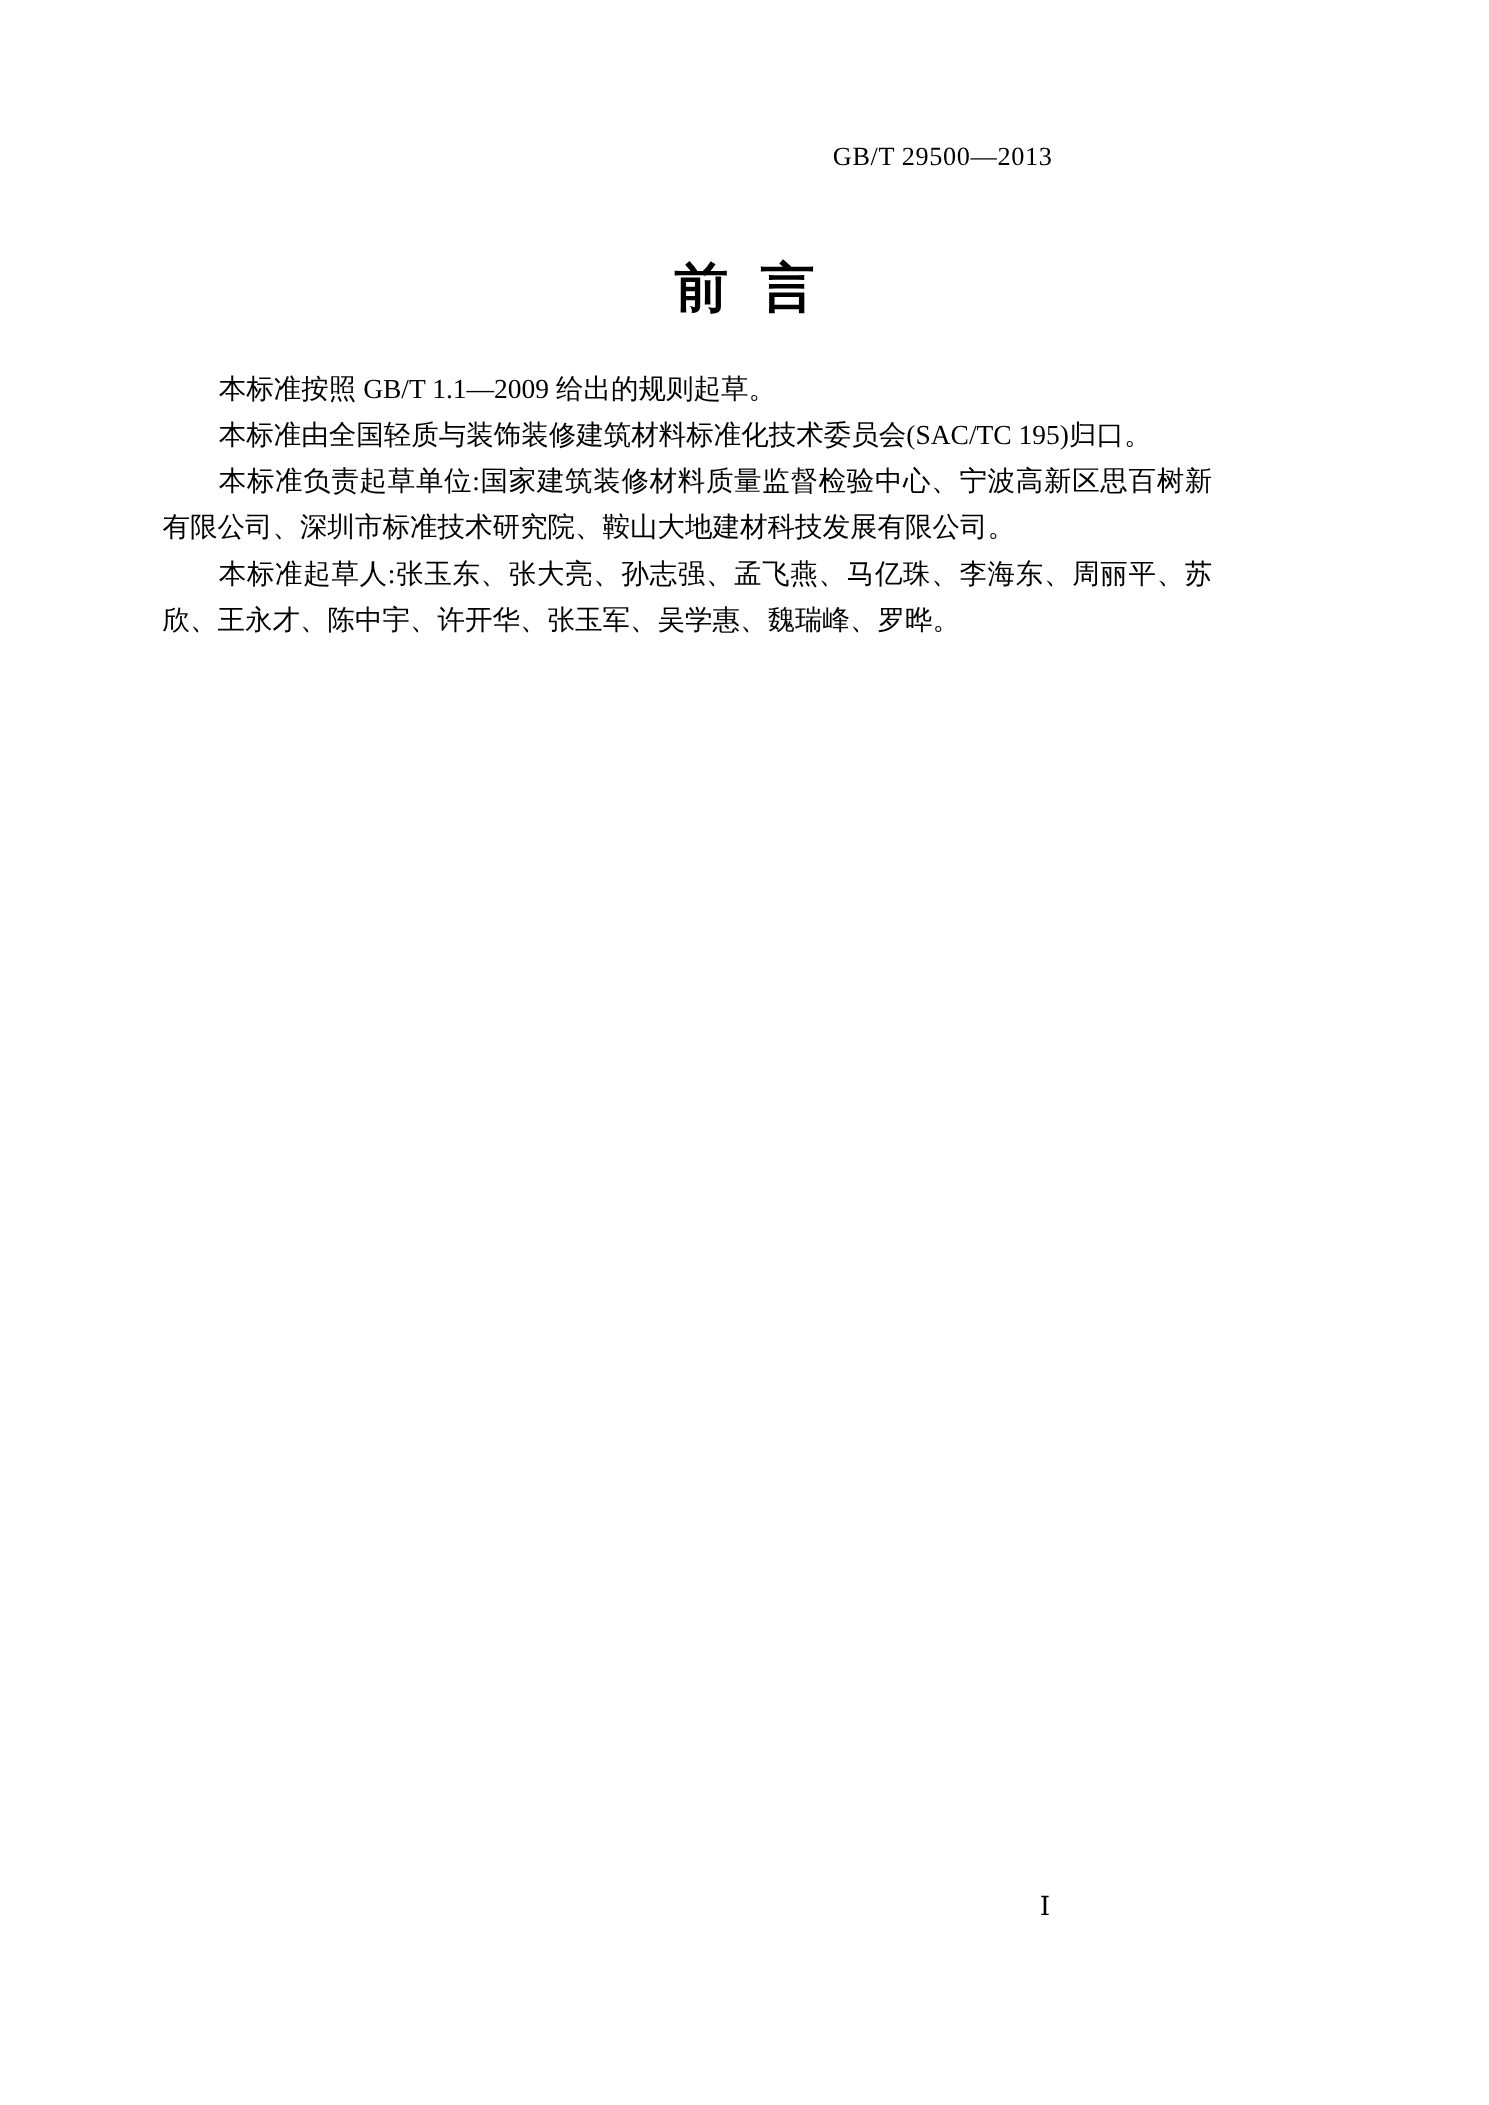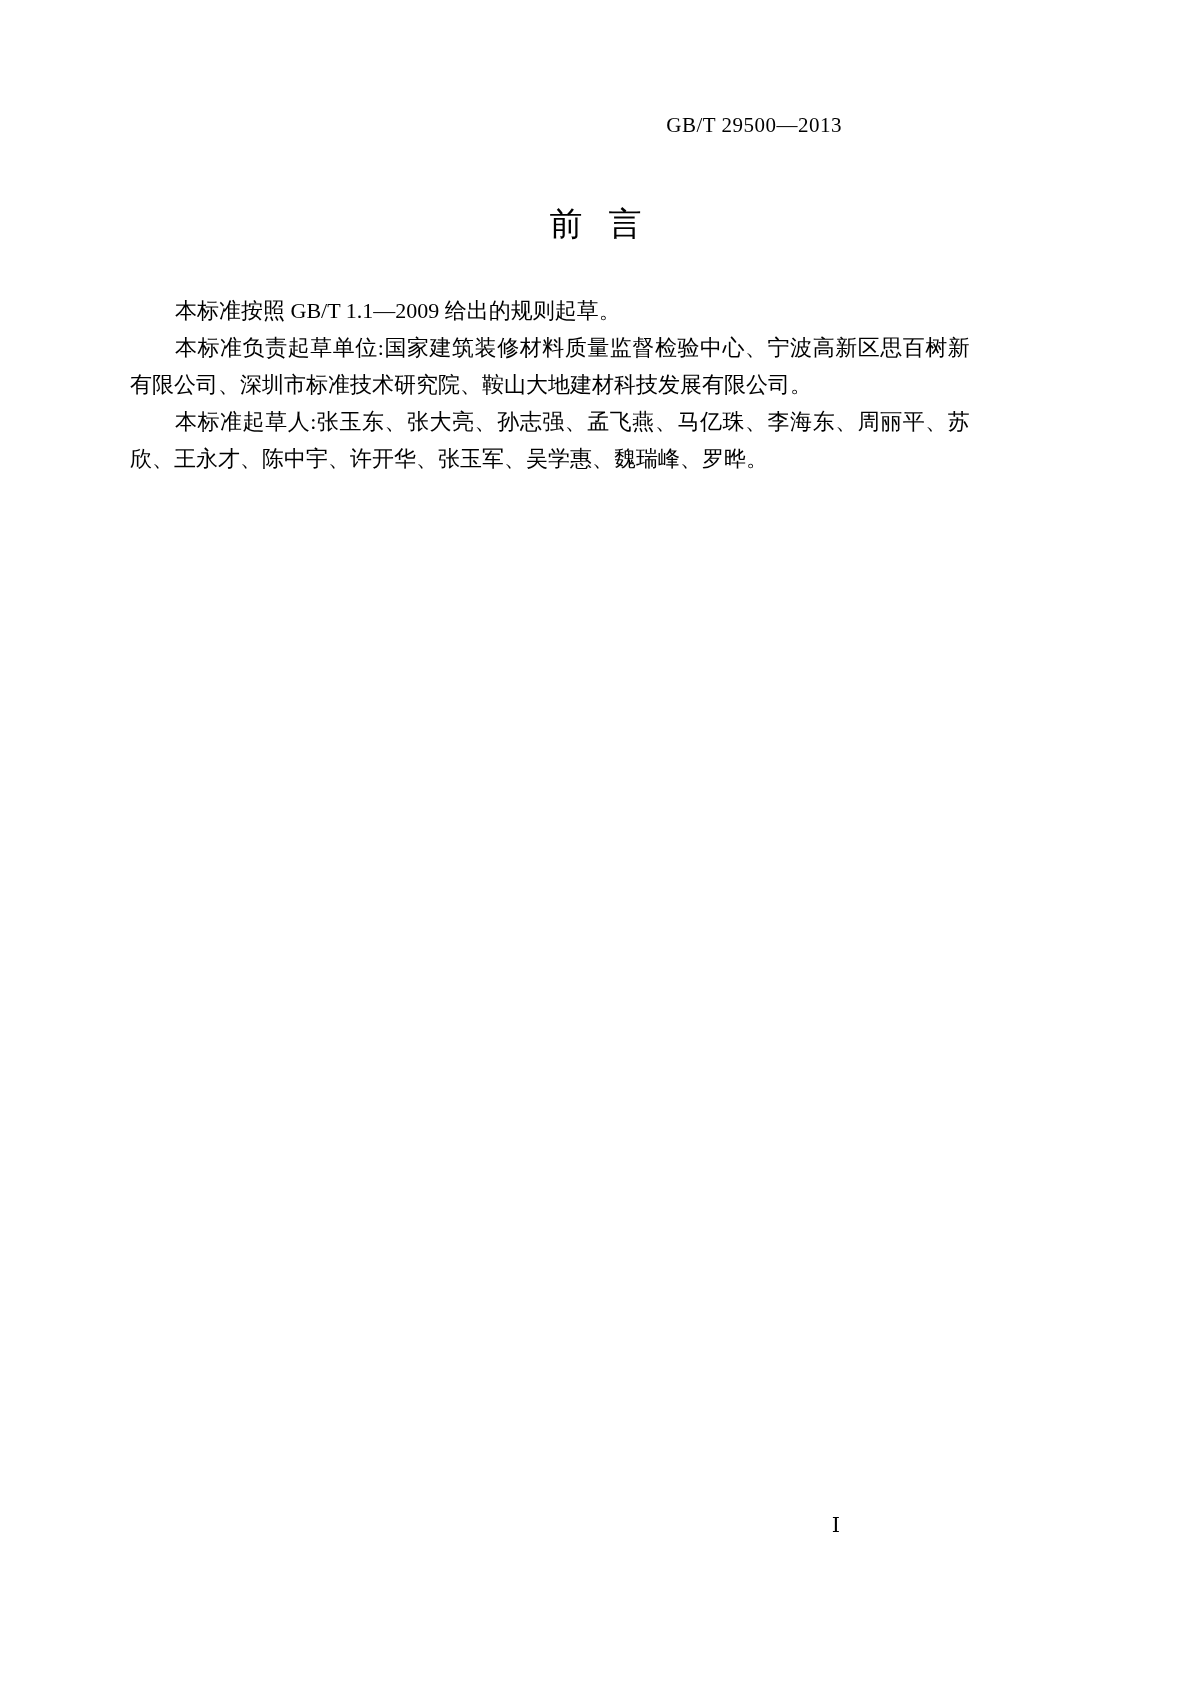--- a/index.html
+++ b/index.html
@@ -25,22 +25,22 @@
     letter-spacing: 0.5px;
     white-space: nowrap;
   }
   .title {
     position: absolute;
     top: 202px;
     left: 0;
     width: 1191px;
     text-align: center;
     font-family: "DejaVu Sans", "Liberation Sans", sans-serif;
-    font-weight: normal;
-    font-size: 33px;
+    font-weight: bold;
+    font-size: 43px;
     letter-spacing: 26px;
     text-indent: 26px;
   }
   .body-text {
     position: absolute;
     top: 292px;
     left: 130px;
     width: 930px;
     font-size: 22px;
     line-height: 37px;
@@ -63,19 +63,20 @@
 <body>
 
 <div class="page">
 
   <div class="header">GB/T 29500—2013</div>
 
   <div class="title">前言</div>
 
   <div class="body-text">
     <p>本标准按照 GB/T 1.1—2009 给出的规则起草。</p>
+    <p>本标准由全国轻质与装饰装修建筑材料标准化技术委员会(SAC/TC 195)归口。</p>
     <p>本标准负责起草单位:国家建筑装修材料质量监督检验中心、宁波高新区思百树新材料科技有限公司、深圳市标准技术研究院、鞍山大地建材科技发展有限公司。</p>
     <p>本标准起草人:张玉东、张大亮、孙志强、孟飞燕、马亿珠、李海东、周丽平、苏盛永、卫欣、王永才、陈中宇、许开华、张玉军、吴学惠、魏瑞峰、罗晔。</p>
   </div>
 
   <div class="pagenum">Ⅰ</div>
 
 </div>
 
 </body></html>

